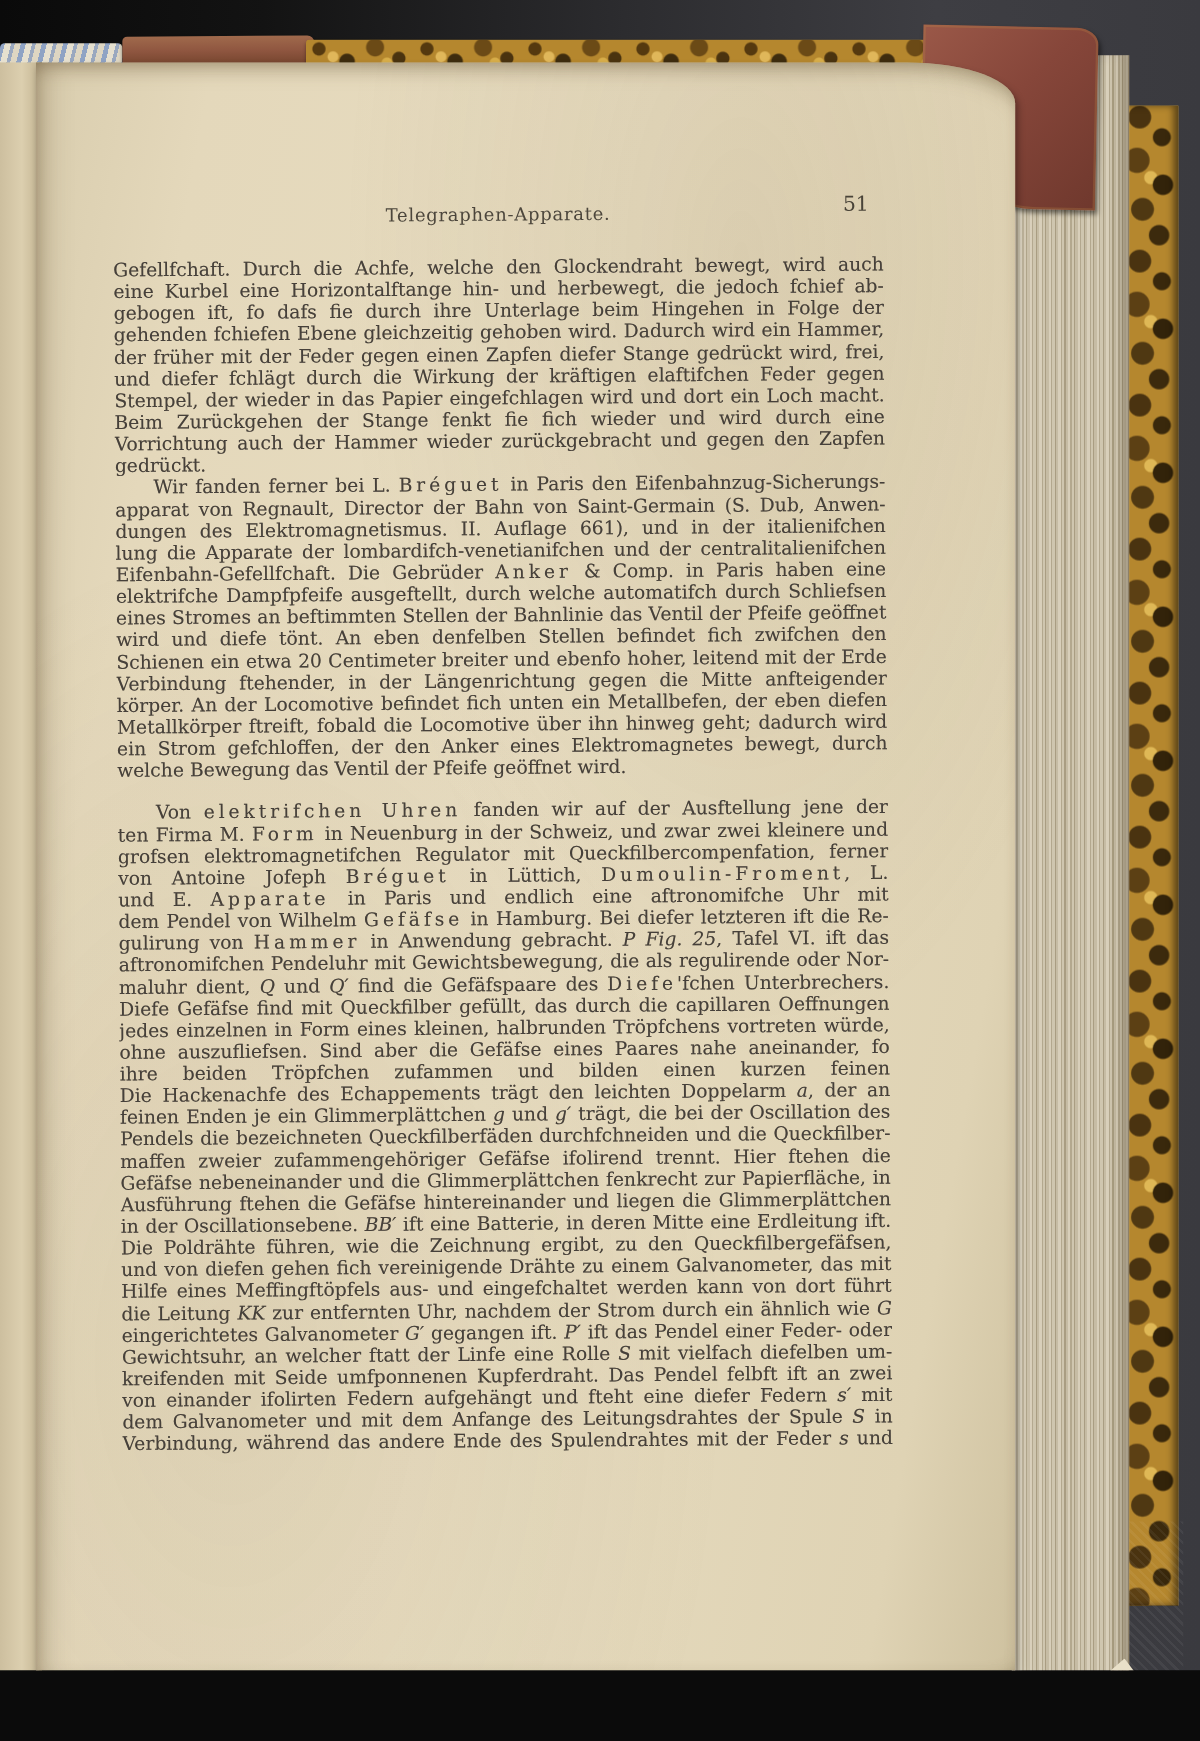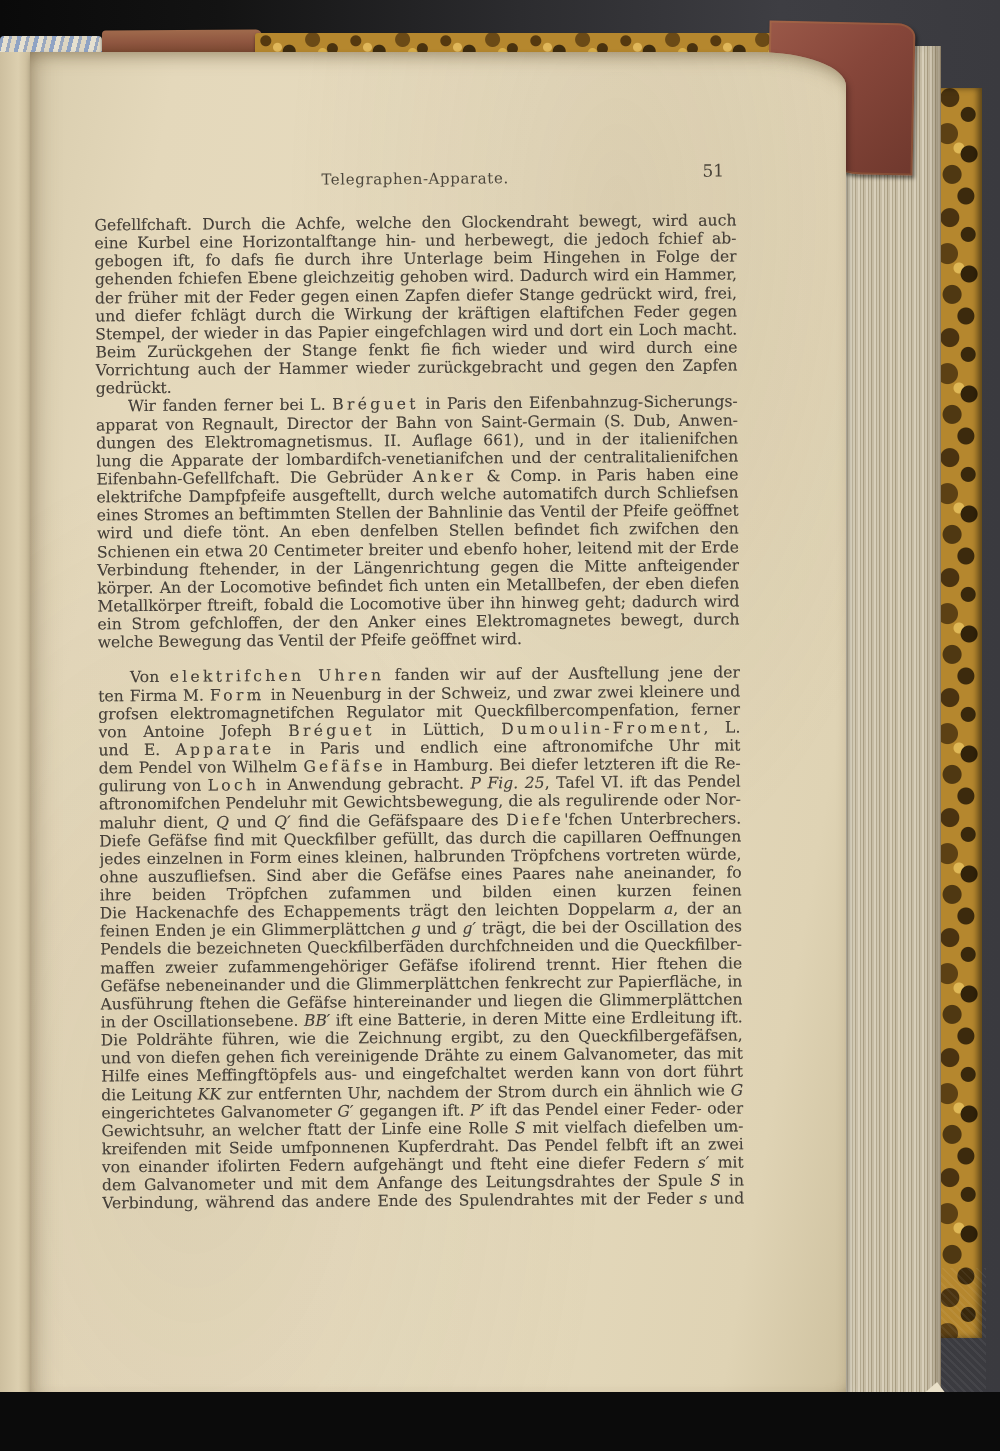--- a/index.html
+++ b/index.html
@@ -141,21 +141,21 @@
             <div class="line">ein Strom gefchloffen, der den Anker eines Elektromagnetes bewegt, durch</div>
             <div class="line short">welche Bewegung das Ventil der Pfeife geöffnet wird.</div>
           </div>
           <div class="para gap">
             <div class="line indent">Von <span class="sp">elektrifchen Uhren</span> fanden wir auf der Ausftellung jene der bekann-</div>
             <div class="line">ten Firma M. <span class="sp">Form</span> in Neuenburg in der Schweiz, und zwar zwei kleinere und einen</div>
             <div class="line">grofsen elektromagnetifchen Regulator mit Queckfilbercompenfation, ferner jene</div>
             <div class="line">von Antoine Jofeph <span class="sp">Bréguet</span> in Lüttich, <span class="sp">Dumoulin-Froment</span>, L. <span class="sp">Defchiens</span></div>
             <div class="line">und E. <span class="sp">Apparate</span> in Paris und endlich eine aftronomifche Uhr mit gleichfchwingen-</div>
             <div class="line">dem Pendel von Wilhelm <span class="sp">Gefäfse</span> in Hamburg. Bei diefer letzteren ift die Re-</div>
-            <div class="line">gulirung von <span class="sp">Loch</span> in Anwendung gebracht. <i>P Fig. 25</i>, Tafel VI. ift das Pendel einer</div>
+            <div class="line">gulirung von <span class="sp">Hammer</span> in Anwendung gebracht. <i>P Fig. 25</i>, Tafel VI. ift das Pendel einer</div>
             <div class="line">aftronomifchen Pendeluhr mit Gewichtsbewegung, die als regulirende oder Nor-</div>
             <div class="line">maluhr dient, <i>Q</i> und <i>Q′</i> find die Gefäfspaare des <span class="sp">Diefe</span>'fchen Unterbrechers.</div>
             <div class="line">Diefe Gefäfse find mit Queckfilber gefüllt, das durch die capillaren Oeffnungen</div>
             <div class="line">jedes einzelnen in Form eines kleinen, halbrunden Tröpfchens vortreten würde,</div>
             <div class="line">ohne auszufliefsen. Sind aber die Gefäfse eines Paares nahe aneinander, fo fliefsen</div>
             <div class="line">ihre beiden Tröpfchen zufammen und bilden einen kurzen feinen Queckfilberfaden.</div>
             <div class="line">Die Hackenachfe des Echappements trägt den leichten Doppelarm <i>a</i>, der an</div>
             <div class="line">feinen Enden je ein Glimmerplättchen <i>g</i> und <i>g′</i> trägt, die bei der Oscillation des</div>
             <div class="line">Pendels die bezeichneten Queckfilberfäden durchfchneiden und die Queckfilber-</div>
             <div class="line">maffen zweier zufammengehöriger Gefäfse ifolirend trennt. Hier ftehen die</div>

